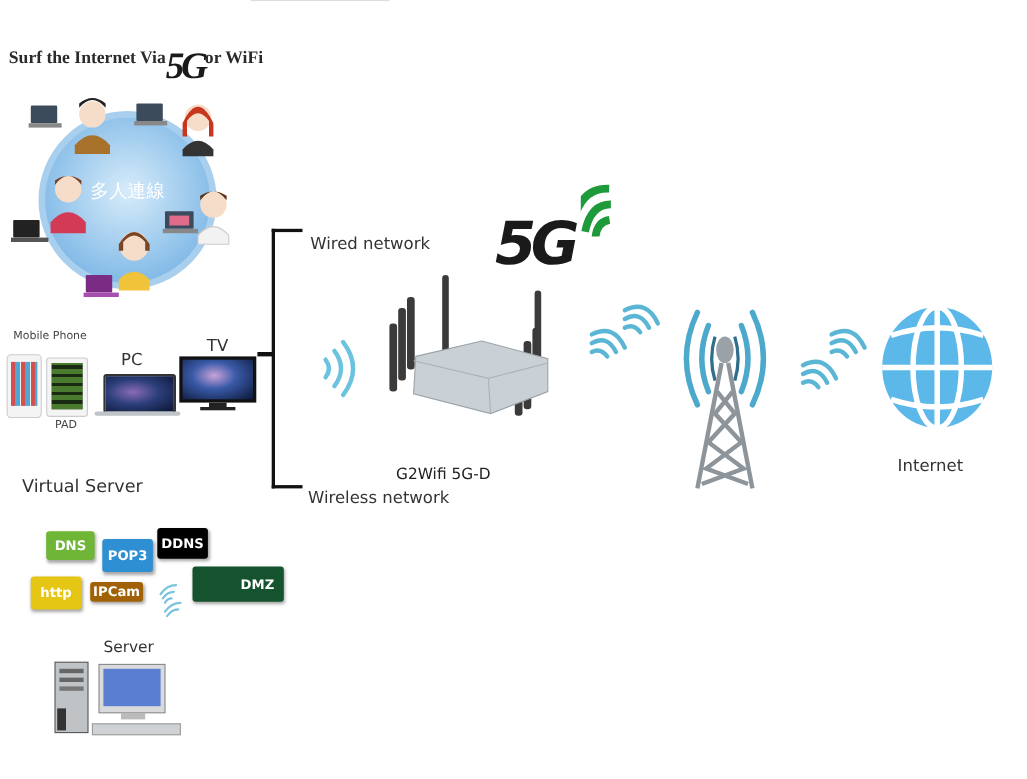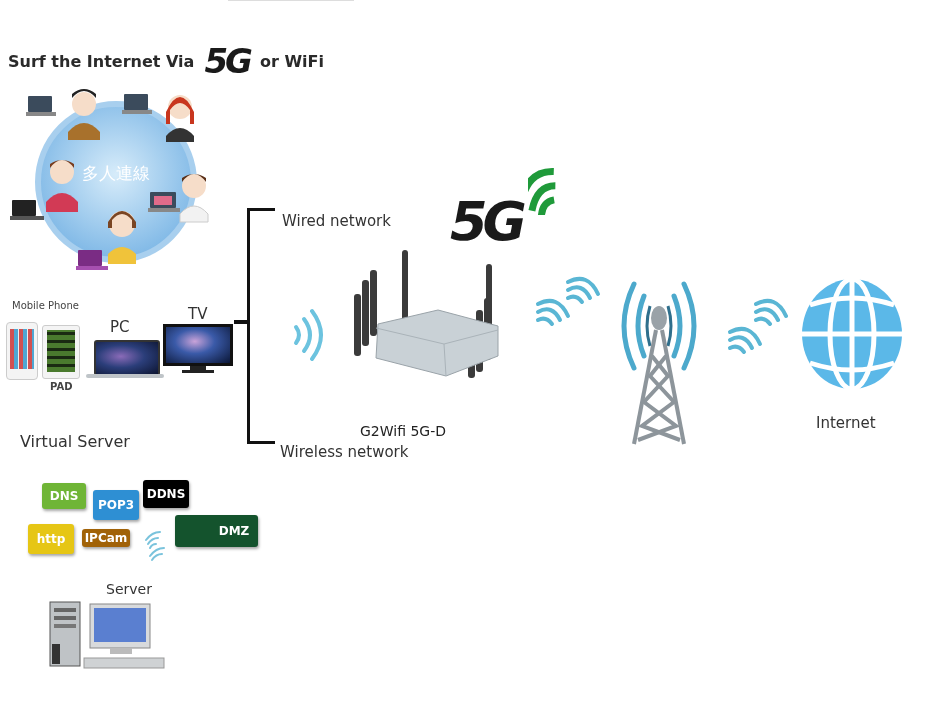--- a/index.html
+++ b/index.html
@@ -1,18 +1,18 @@
 <!DOCTYPE html>
 <html><head>
 <meta charset="utf-8">
 <style>
   html, body { margin:0; padding:0; background:#ffffff; }
   body { width:934px; height:708px; position:relative; overflow:hidden; font-family:"DejaVu Sans","Liberation Sans",sans-serif; color:#222; }
   .abs { position:absolute; }
-  .headline { left:8px; top:44px; font-size:16px; font-weight:bold; color:#2a2a2a; display:flex; align-items:center; gap:10px; white-space:nowrap; }
+  .headline { left:8px; top:44px; font-size:16px; font-weight:bold; color:#2a2a2a; display:flex; align-items:flex-start; gap:0; white-space:nowrap;font-family:Liberation Serif, serif; }
   .big5g { font-size:34px; font-weight:bold; font-style:italic; color:#1a1a1a; letter-spacing:-3px; line-height:1; }
   .label { font-size:15px; color:#333; white-space:nowrap; }
   .small { font-size:10px; color:#444; white-space:nowrap; }
   .vbar { background:#111; }
   .hbar { background:#111; }
   .tag { position:absolute; color:#fff; font-weight:bold; font-size:12px; border-radius:3px; display:flex; align-items:center; justify-content:center; box-shadow:1px 2px 3px rgba(0,0,0,0.35); }
 </style>
 </head>
 <body>
 
@@ -77,21 +77,21 @@
   </svg>
 </div>
 
 <div class="abs small" style="left:12px;top:300px;">Mobile Phone</div>
 <div class="abs" style="left:6px;top:322px;width:30px;height:56px;background:#f4f4f4;border:1px solid #ccc;border-radius:4px;">
   <div style="margin:6px 3px;height:40px;background:linear-gradient(#444,#1b2a44);background-image:repeating-linear-gradient(90deg,#c33 0 4px,#39c 4px 8px,#eee 8px 9px);opacity:.85;"></div>
 </div>
 <div class="abs" style="left:42px;top:325px;width:36px;height:52px;background:#f4f4f4;border:1px solid #ccc;border-radius:3px;">
   <div style="margin:4px;height:42px;background:#2c4a1f;background-image:repeating-linear-gradient(0deg,#4a7a2e 0 5px,#1a2a12 5px 8px);"></div>
 </div>
-<div class="abs small" style="left:50px;top:381px;font-weight:bold;">PAD</div>
+<div class="abs small" style="left:50px;top:381px;">PAD</div>
 
 <div class="abs label" style="left:110px;top:318px;font-size:15px;">PC</div>
 <div class="abs" style="left:94px;top:340px;width:62px;height:32px;background:#1d2a55;border:2px solid #333;border-radius:3px;">
   <div style="width:100%;height:100%;background:radial-gradient(ellipse at 40% 45%,#8a6bb8 0%,#2b3e7a 45%,#0c1430 100%);"></div>
 </div>
 <div class="abs" style="left:86px;top:374px;width:78px;height:4px;background:#bfc4c8;border-radius:2px;"></div>
 
 <div class="abs label" style="left:188px;top:305px;font-size:15px;">TV</div>
 <div class="abs" style="left:163px;top:324px;width:70px;height:42px;background:#111;padding:3px;box-sizing:border-box;">
   <div style="width:100%;height:100%;background:radial-gradient(ellipse at 45% 40%,#c9a3d9 0%,#3a5aa8 40%,#0a1636 100%);"></div>
@@ -210,21 +210,21 @@
 <div class="abs" style="left:144px;top:530px;">
   <svg width="24" height="36" viewBox="0 0 24 36" fill="none" stroke="#7ac3dc" stroke-width="2" stroke-linecap="round">
     <path d="M4 14 q4 -6 10 -6"></path>
       <path d="M2 10 q6 -8 14 -8"></path>
       <path d="M6 18 q2 -4 6 -4"></path>
     <path d="M8 30 q4 -6 10 -6"></path>
       <path d="M6 26 q6 -8 14 -8"></path>
   </svg>
 </div>
 
-<div class="abs label" style="left:94px;top:581px;font-size:14px;margin-left:12px;">Server</div>
+<div class="abs label" style="left:94px;top:581px;font-size:14px;">Server</div>
 <div class="abs" style="left:48px;top:600px;width:118px;height:72px;">
   <svg width="118" height="72" viewBox="0 0 118 72">
     <rect x="2" y="2" width="30" height="64" fill="#bfc3c6" stroke="#555"></rect>
     <rect x="6" y="8" width="22" height="4" fill="#666"></rect>
       <rect x="6" y="16" width="22" height="4" fill="#666"></rect>
     <rect x="6" y="24" width="22" height="4" fill="#777"></rect>
     <rect x="4" y="44" width="8" height="20" fill="#333"></rect>
     <rect x="42" y="4" width="60" height="44" fill="#d8dadc" stroke="#888"></rect>
     <rect x="46" y="8" width="52" height="34" fill="#5a7fd0"></rect>
     <rect x="62" y="48" width="22" height="6" fill="#bbb"></rect>

